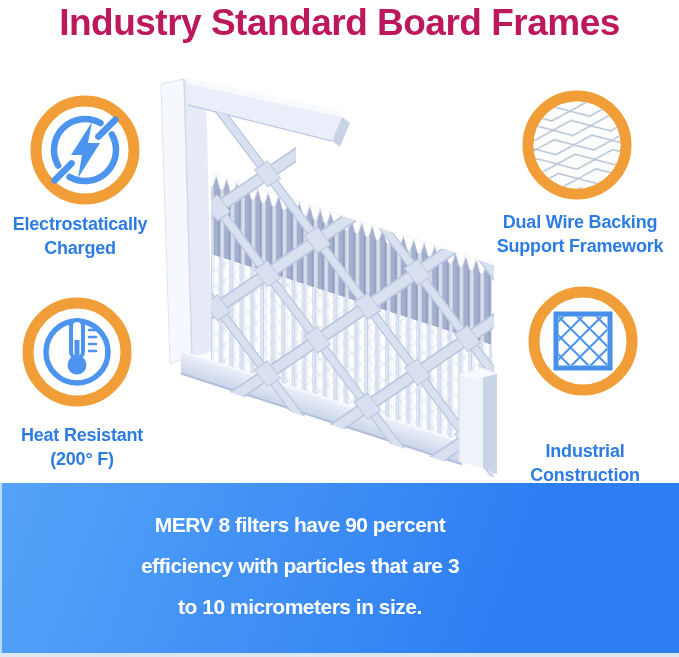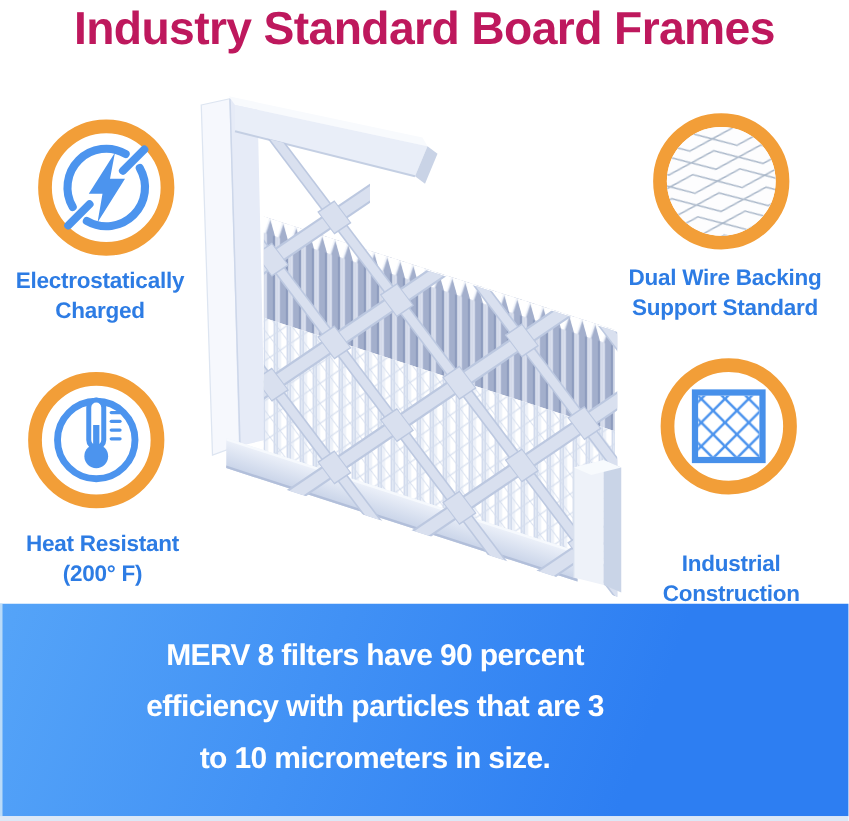--- a/index.html
+++ b/index.html
@@ -18,21 +18,21 @@
   }
   .filter-art{position:absolute;left:140px;top:60px;}
   .banner{
     position:absolute;left:0;top:483px;width:679px;height:170px;
     background:linear-gradient(110deg,#55a4f8 0%,#2d7ef2 75%);
     box-sizing:border-box;
   }
   .banner-left-edge{position:absolute;left:0;top:0;width:2px;height:170px;background:#badbf8;}
   .banner-text{
     position:absolute;top:21px;left:0;width:600px;text-align:center;
-    color:#ffffff;font-size:24px;font-weight:700;line-height:41px;letter-spacing:-0.5px;
+    color:#ffffff;font-size:21px;font-weight:700;line-height:41px;letter-spacing:-0.5px;
     white-space:pre-line;margin:0;
   }
   .bottom-strip{position:absolute;left:0;top:653px;width:679px;height:4px;background:#dce8f6;}
 </style>
 </head>
 <body>
 
 <div class="stage">
 
   <h1 class="title">Industry Standard Board Frames</h1>
@@ -64,21 +64,21 @@
             <path d="M19,25.5 L38,18 L57,25.5 L38,33 Z"></path>
           </g>
         </pattern>
       </defs>
       <circle cx="60" cy="60" r="49" fill="#ffffff" stroke="#f29e38" stroke-width="11"></circle>
       <circle cx="60" cy="60" r="43.5" fill="#fdfdfe"></circle>
       <circle cx="60" cy="60" r="43.5" fill="url(#meshP)"></circle>
     </svg>
   </div>
   <div class="feature-label" style="left:485px;top:210px;width:190px;">Dual Wire Backing
-Support Standard</div>
+Support Framework</div>
 
   <div class="feature-circle" style="left:17px;top:292px;">
     <svg width="120" height="120" viewBox="0 0 120 120">
       <circle cx="60" cy="60" r="49" fill="#ffffff" stroke="#f29e38" stroke-width="11"></circle>
       <circle cx="60" cy="60" r="31" fill="#ffffff" stroke="#4c94ee" stroke-width="5.5"></circle>
       <rect x="54" y="28" width="12" height="38" rx="6" fill="#ffffff" stroke="#4c94ee" stroke-width="4"></rect>
       <rect x="57.5" y="48" width="5" height="22" fill="#4c94ee"></rect>
       <circle cx="60" cy="73" r="9.5" fill="#4c94ee"></circle>
       <g stroke="#4c94ee" stroke-width="2.6" stroke-linecap="round">
         <line x1="72" y1="38" x2="79" y2="38"></line>

